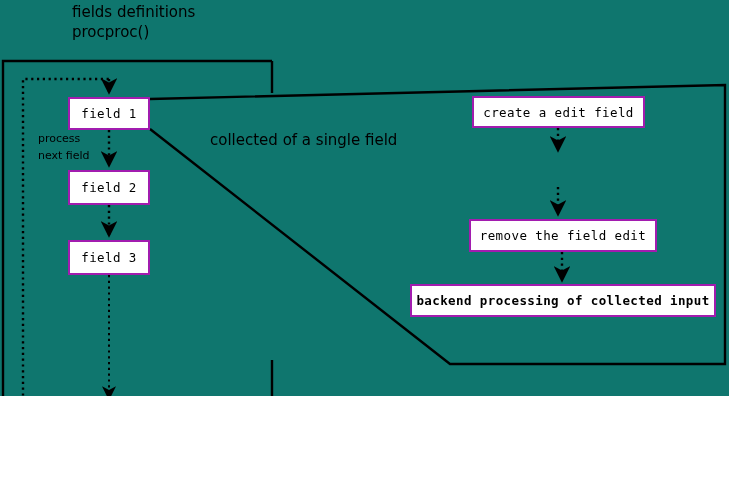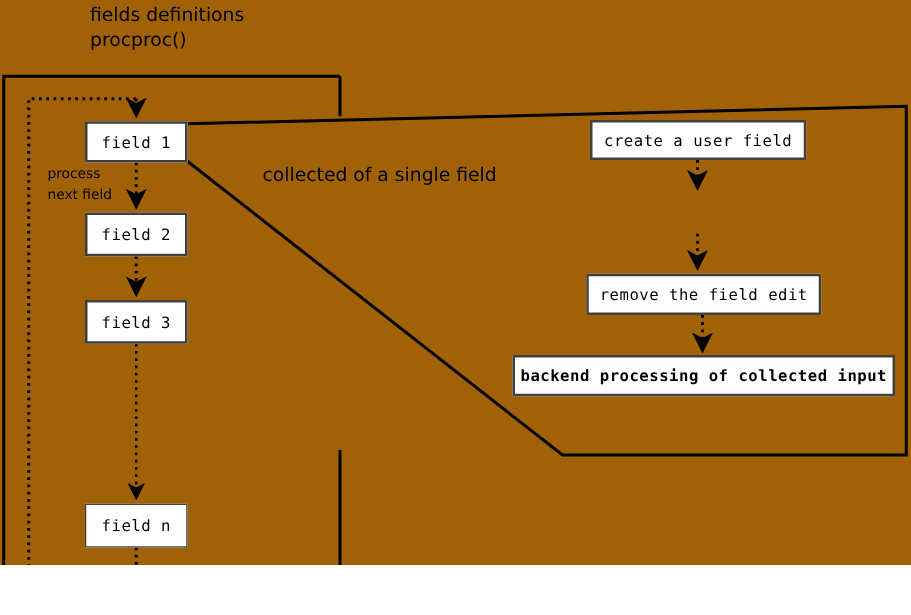--- a/index.html
+++ b/index.html
@@ -7,22 +7,22 @@
     margin: 0;
     padding: 0;
     background: #ffffff;
   }
   body {
     font-family: "DejaVu Sans", sans-serif;
   }
   #canvas {
     position: relative;
     width: 729px;
-    height: 452px;
-    background: #a16207;
+    height: 396px;
+    background: #0f766e;
     overflow: hidden;
   }
   #vector-layer {
     position: absolute;
     left: 0;
     top: 0;
     width: 729px;
     height: 492px;
   }
   .heading-text {
@@ -44,21 +44,21 @@
   .region-caption {
     position: absolute;
     font-family: "DejaVu Sans", sans-serif;
     font-size: 15px;
     color: #000000;
     white-space: pre;
   }
   .node-box {
     position: absolute;
     box-sizing: border-box;
-    border: 2px solid #404040;
+    border: 2px solid #a21caf;
     background: #ffffff;
     display: flex;
     align-items: center;
     justify-content: center;
   }
   .node-box > .node-label {
     font-family: "DejaVu Sans Mono", monospace;
     font-size: 12.5px;
     color: #000000;
     white-space: pre;
@@ -121,21 +121,21 @@
     <span class="node-label">field 2</span>
   </div>
   <div class="node-box" style="left:68px; top:240px; width:82px; height:35px;">
     <span class="node-label">field 3</span>
   </div>
   <div class="node-box" style="left:68px; top:403px; width:82px; height:35px; border-width:1.6px;">
     <span class="node-label">field n</span>
   </div>
 
   <div class="node-box" style="left:472px; top:96px; width:173px; height:32px;">
-    <span class="node-label">create a user field</span>
+    <span class="node-label">create a edit field</span>
   </div>
   <div class="node-box" style="left:469px; top:219px; width:188px; height:33px;">
     <span class="node-label">remove the field edit</span>
   </div>
   <div class="node-box" style="left:410px; top:284px; width:306px; height:33px;font-weight:bold;">
     <span class="node-label">backend processing of collected input</span>
   </div>
 
 </div>
 

